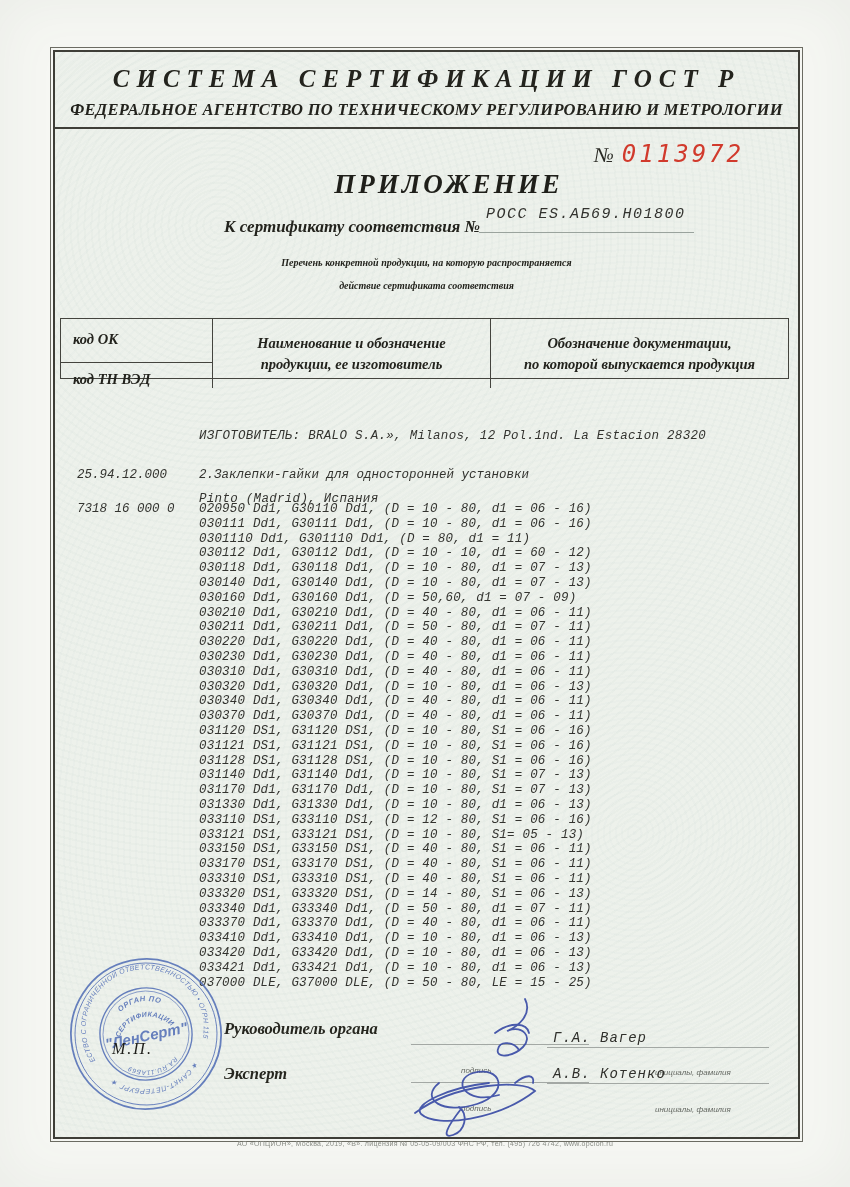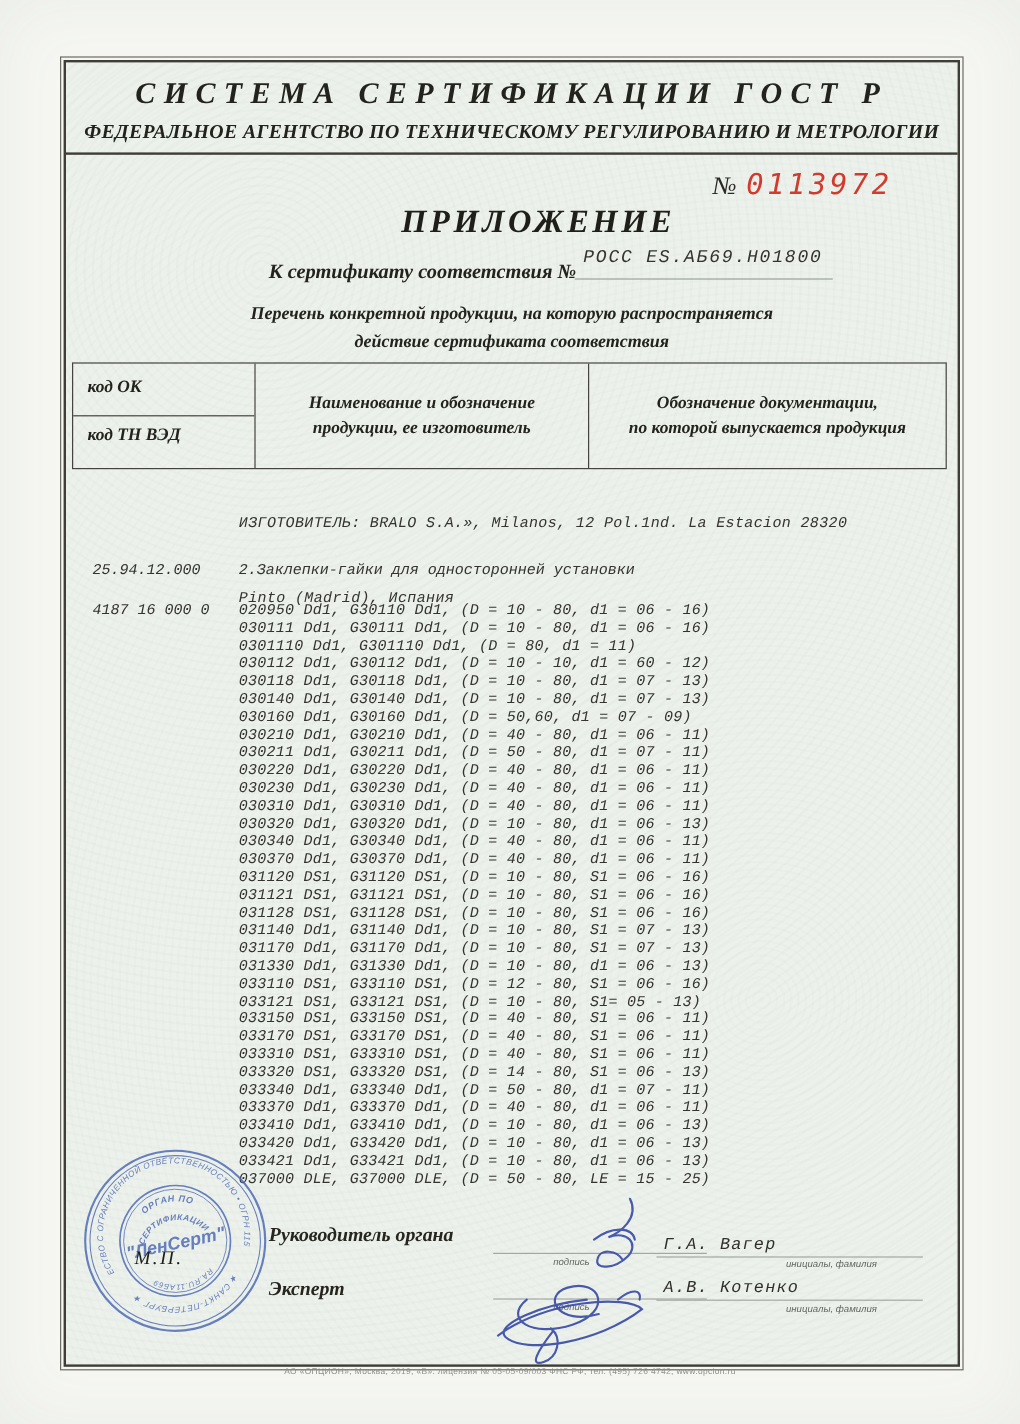--- a/index.html
+++ b/index.html
@@ -23,23 +23,23 @@
   .serial .no{font-size:21px;color:#2a2a24;margin-right:8px;}
   .serial .num{font-family:"DejaVu Sans Mono",monospace;font-size:24px;color:#d13a2c;letter-spacing:3px;}
   
   .title{position:absolute;top:117px;left:0;right:0;text-align:center;
         font-size:27px;font-weight:bold;letter-spacing:3px;color:#1f1f1a;margin-left:44px;}
   .cert-label{position:absolute;left:169px;top:165px;font-size:17px;font-weight:bold;}
   .cert-number{position:absolute;left:431px;top:154px;font-family:"Liberation Mono",monospace;
         font-size:15px;letter-spacing:1.5px;color:#3d3d38;white-space:pre;}
   .cert-underline{position:absolute;left:424px;top:180px;width:215px;border-top:1px solid #9aa39d;}
   .subtitle{position:absolute;left:0;right:0;top:199px;text-align:center;
-        font-weight:bold;font-size:15px;line-height:23px;color:#23231d;}
-  
-  .ht{position:absolute;left:5px;right:9px;top:250px;height:89px;border:1px solid #44443e;
+        font-weight:bold;font-size:10px;line-height:23px;color:#23231d;}
+  
+  .ht{position:absolute;left:5px;right:9px;top:266px;height:61px;border:1px solid #44443e;
         display:grid;grid-template-columns:152px 278px 1fr;box-sizing:border-box;background:transparent;}
   .ht .c1{border-right:1px solid #44443e;display:flex;flex-direction:column;}
   .ht .c1a{height:44px;box-sizing:border-box;border-bottom:1px solid #44443e;padding:12px 0 0 12px;
         font-size:14.5px;font-weight:600;}
   .ht .c1b{flex:1;padding:8px 0 0 12px;font-size:14.5px;font-weight:600;}
   .ht .c2{border-right:1px solid #44443e;display:flex;flex-direction:column;align-items:center;
         justify-content:center;font-size:14.5px;font-weight:600;line-height:21px;}
   .ht .c3{display:flex;flex-direction:column;justify-content:center;
         text-align:center;font-size:14.5px;font-weight:600;line-height:21px;}
   
@@ -47,21 +47,21 @@
   .manu{position:absolute;left:144px;top:332px;font-size:12.5px;line-height:21px;
         letter-spacing:.3px;white-space:pre;}
   .grouprow{position:absolute;left:22px;top:416px;display:flex;font-size:12.5px;white-space:pre;}
   .grouprow .gcode{width:122px;}
   .listblock{position:absolute;left:22px;top:450px;display:flex;font-size:12.5px;}
   .listblock .gcode{width:122px;white-space:pre;}
   .mono-line{font-size:12.5px;line-height:14.8px;letter-spacing:.2px;white-space:pre;}
   
   .sig-label{position:absolute;font-size:16.5px;font-weight:bold;color:#26261f;}
   .hairline{position:absolute;border-top:1px solid #a3a8a4;}
-  .cap{position:absolute;font-family:"Liberation Sans",sans-serif;font-size:8px;color:#646862;}
+  .cap{position:absolute;font-family:"Liberation Sans",sans-serif;font-size:8px;color:#646862;margin-top:19px;}
   .sig-name{position:absolute;font-family:"Liberation Mono",monospace;font-size:14px;
         letter-spacing:1px;color:#2f2f2b;white-space:pre;}
   .ink{position:absolute;left:340px;top:935px;width:220px;height:160px;z-index:6;}
   
   .stamp{position:absolute;left:6px;top:897px;width:170px;height:170px;z-index:5;
         transform:rotate(-12deg);opacity:.85;}
   .stamp text{fill:#4f6cb5;font-family:"Liberation Sans",sans-serif;}
   .mp{position:absolute;left:57px;top:988px;font-size:16px;letter-spacing:2px;color:#1e1e1a;z-index:7;}
   
   .footer{position:absolute;left:0;right:0;top:1140px;text-align:center;
@@ -113,21 +113,21 @@
         <div>ИЗГОТОВИТЕЛЬ: BRALO S.A.», Milanos, 12 Pol.1nd. La Estacion 28320</div>
         <div>Pinto (Madrid), Испания</div>
       </div>
 
       <div class="grouprow mono">
         <div class="gcode">25.94.12.000</div>
         <div>2.Заклепки-гайки для односторонней установки</div>
       </div>
 
       <div class="listblock mono">
-        <div class="gcode">4187 16 000 0</div>
+        <div class="gcode">7318 16 000 0</div>
         <div id="product-lines">
             <div class="mono-line">020950 Dd1, G30110 Dd1, (D = 10 - 80, d1 = 06 - 16)</div>
             <div class="mono-line">030111 Dd1, G30111 Dd1, (D = 10 - 80, d1 = 06 - 16)</div>
             <div class="mono-line">0301110 Dd1, G301110 Dd1, (D = 80, d1 = 11)</div>
             <div class="mono-line">030112 Dd1, G30112 Dd1, (D = 10 - 10, d1 = 60 - 12)</div>
             <div class="mono-line">030118 Dd1, G30118 Dd1, (D = 10 - 80, d1 = 07 - 13)</div>
             <div class="mono-line">030140 Dd1, G30140 Dd1, (D = 10 - 80, d1 = 07 - 13)</div>
             <div class="mono-line">030160 Dd1, G30160 Dd1, (D = 50,60, d1 = 07 - 09)</div>
             <div class="mono-line">030210 Dd1, G30210 Dd1, (D = 40 - 80, d1 = 06 - 11)</div>
             <div class="mono-line">030211 Dd1, G30211 Dd1, (D = 50 - 80, d1 = 07 - 11)</div>

